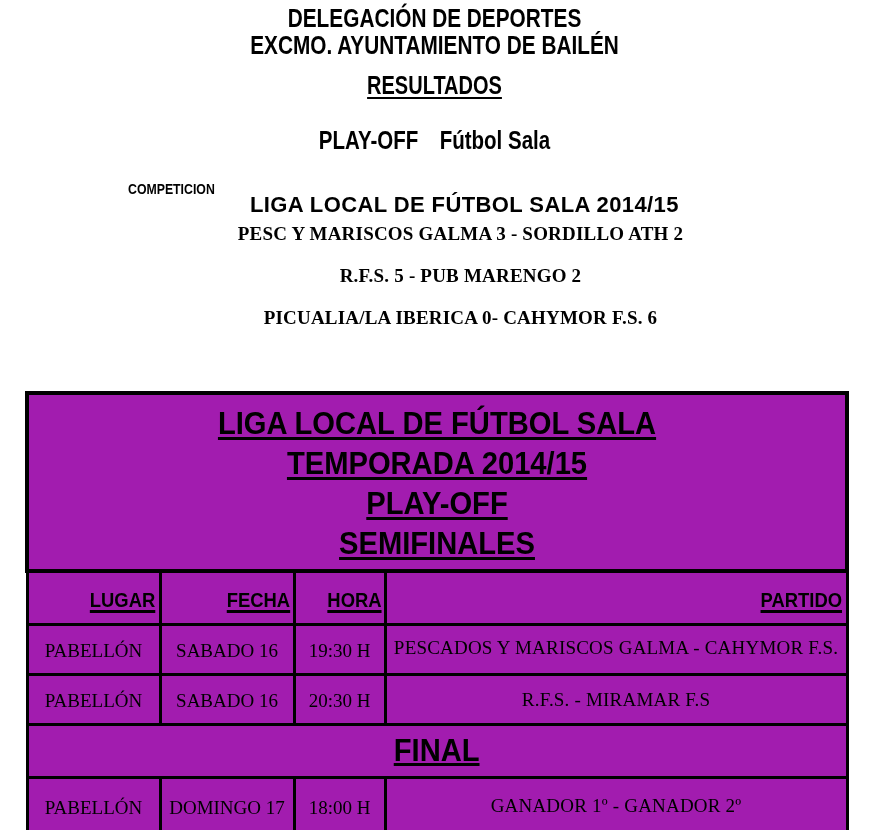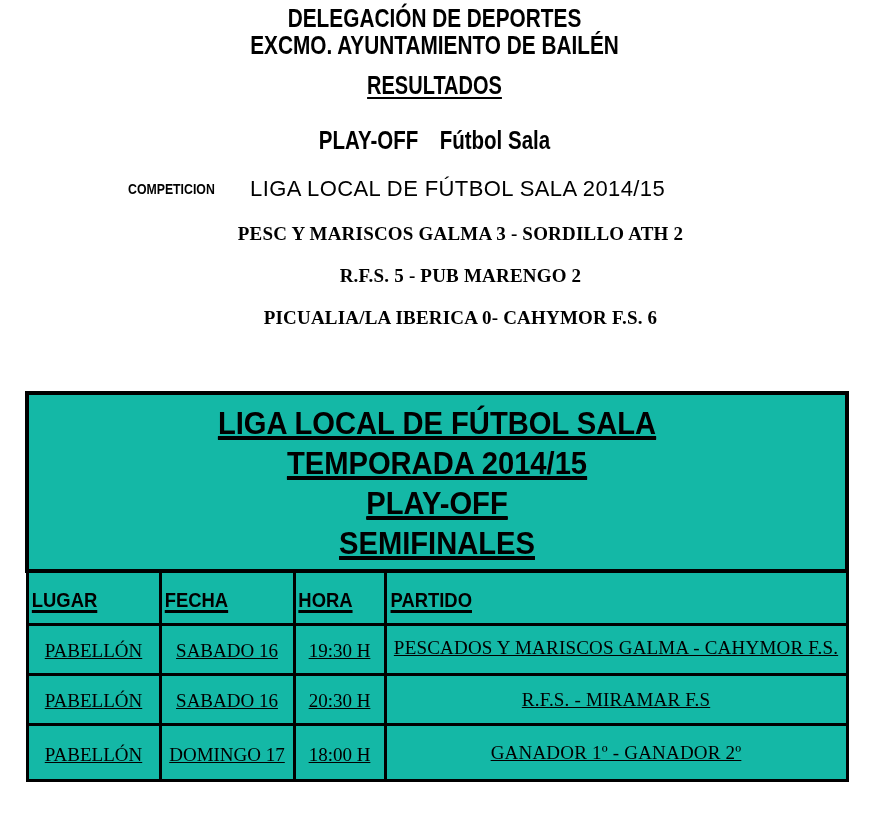--- a/index.html
+++ b/index.html
@@ -69,23 +69,23 @@
   #competicion-label {
     position: absolute; left: 128px; top: 4px;
     font-family: "Liberation Sans Narrow", "Liberation Sans", "DejaVu Sans", sans-serif;
     font-weight: bold;
     font-size: 15px;
     transform: scaleX(0.82);
     transform-origin: left center;
     white-space: nowrap;
   }
   #competicion-value {
-    position: absolute; left: 250px; top: 0px;
+    position: absolute; left: 250px; top: 16px;
     font-family: "Liberation Sans", "DejaVu Sans", sans-serif;
-    font-weight: 400;
+    font-weight: 700;
     font-size: 22px;
     letter-spacing: 0.4px;
     white-space: nowrap;
   }
 
   
   #results {
     position: absolute; left: 0; top: 224px; width: 869px;
   }
   .result-line {
@@ -108,22 +108,21 @@
     top: 391px;
     width: 820px;
     border-collapse: collapse;
     table-layout: fixed;
     background: #ffffff;
   }
   #schedule-table td {
     border: 3px solid #000000;
     padding: 0;
     vertical-align: middle;
-    background: #14b8a6;
-    text-decoration: underline;
+    background: #a21caf;
   }
   #schedule-table .outer-thick {
     border-width: 4px;
   }
 
   
   .title-block {
     height: 170px;
     text-align: center;
     padding: 4px 0 0 0 !important;
@@ -136,21 +135,21 @@
     white-space: nowrap;
     text-decoration: underline;
     text-decoration-thickness: 3px;
     text-underline-offset: 3px;
     transform: scaleX(0.94);
   }
 
   
   .head-cell {
     height: 46px;
-    text-align: left;
+    text-align: right;
     vertical-align: top;
     padding-top: 4px !important;
   }
   .head-label {
     font-family: "Liberation Sans Narrow", "Liberation Sans", "DejaVu Sans", sans-serif;
     font-weight: bold;
     font-size: 20px;
     text-decoration: underline;
     text-decoration-thickness: 3px;
     text-underline-offset: 3px;
@@ -269,20 +268,25 @@
       <td class="partido-cell partido-low">PESCADOS Y MARISCOS GALMA  -  CAHYMOR F.S.</td>
     </tr>
 
     <tr>
       <td class="data-cell">PABELLÓN</td>
       <td class="data-cell">SABADO 16</td>
       <td class="data-cell">20:30 H</td>
       <td class="partido-cell partido-mid">R.F.S.  -  MIRAMAR F.S</td>
     </tr>
 
+    <tr>
+      <td class="final-cell" colspan="4">
+        <span class="final-label">FINAL</span>
+      </td>
+    </tr>
 
     <tr>
       <td class="final-row-cell">PABELLÓN</td>
       <td class="final-row-cell">DOMINGO 17</td>
       <td class="final-row-cell">18:00 H</td>
       <td class="partido-cell partido-mid">GANADOR 1º  -  GANADOR 2º</td>
     </tr>
   </tbody>
 </table>
 

